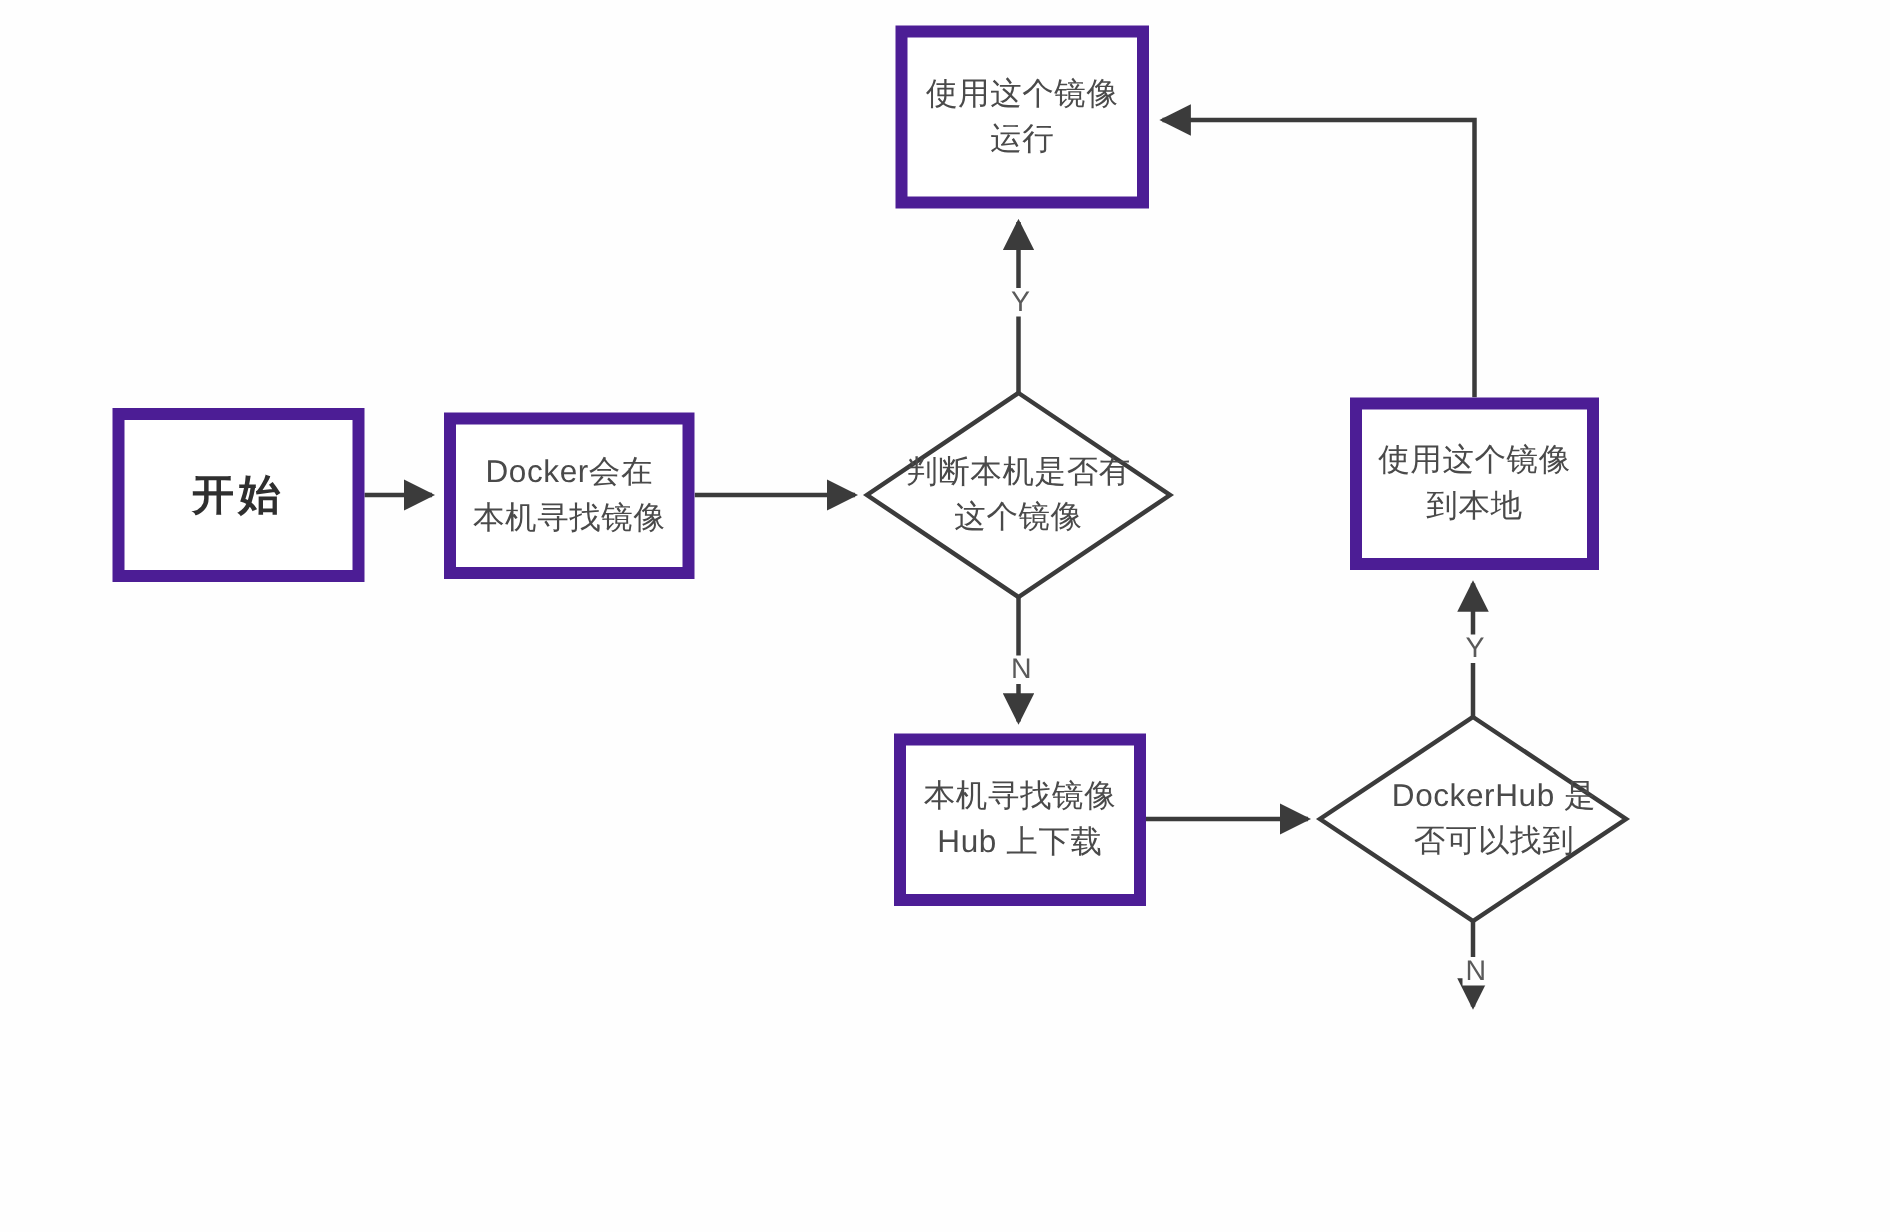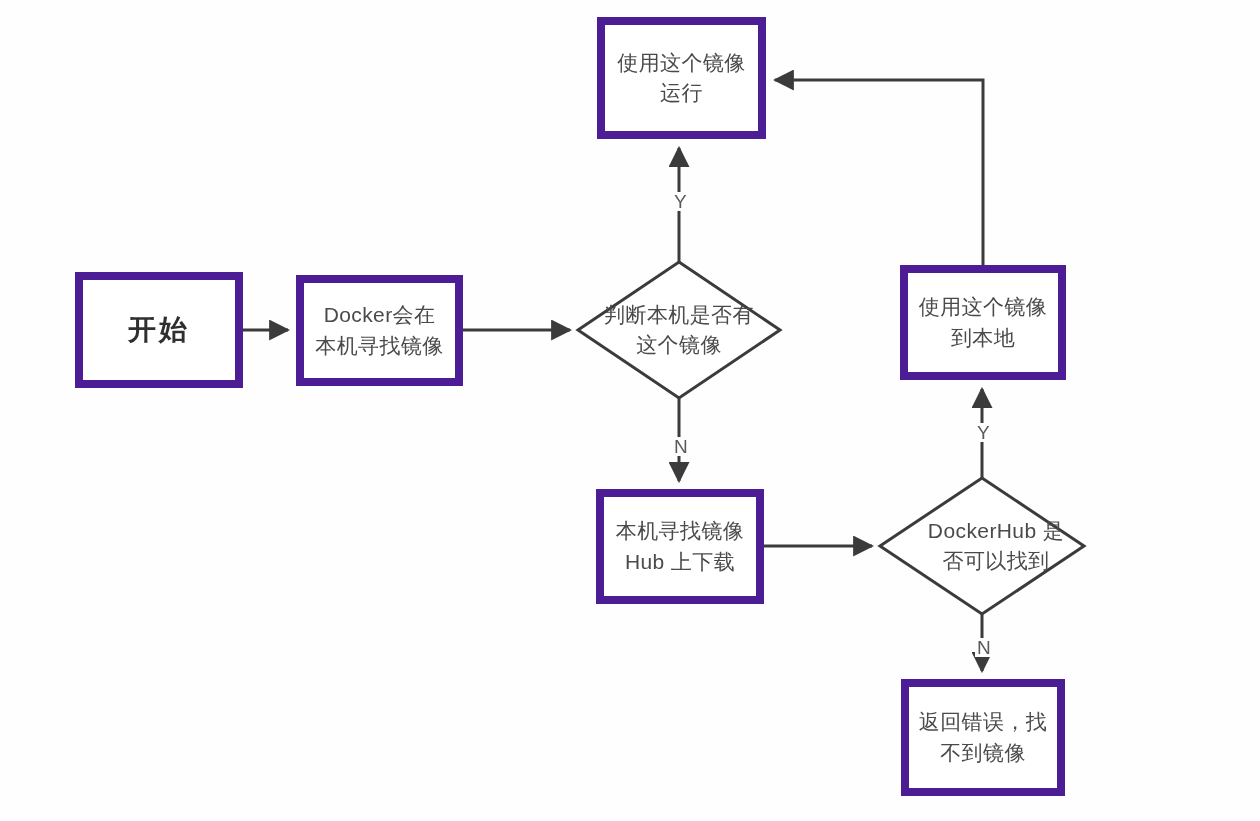--- a/index.html
+++ b/index.html
@@ -132,23 +132,19 @@
   <div class="node decision" style="left:881px; top:478px; width:230px; height:136px;">
     <span class="dtext">DockerHub 是
 否可以找到</span>
   </div>
 
   <div class="node process" style="left:900px; top:265px; width:166px; height:115px;">
     <span>使用这个镜像
 到本地</span>
   </div>
 
-  <div class="node process" style="left:901px; top:679px; width:164px; height:117px;">
-    <span>返回错误，找
-不到镜像</span>
-  </div>
 
   <div class="edge-label" style="left:672px; top:192px;">Y</div>
   <div class="edge-label" style="left:672px; top:437px;">N</div>
   <div class="edge-label" style="left:975px; top:423px;">Y</div>
   <div class="edge-label" style="left:975px; top:638px;">N</div>
 
 </div>
 
 </body></html>

